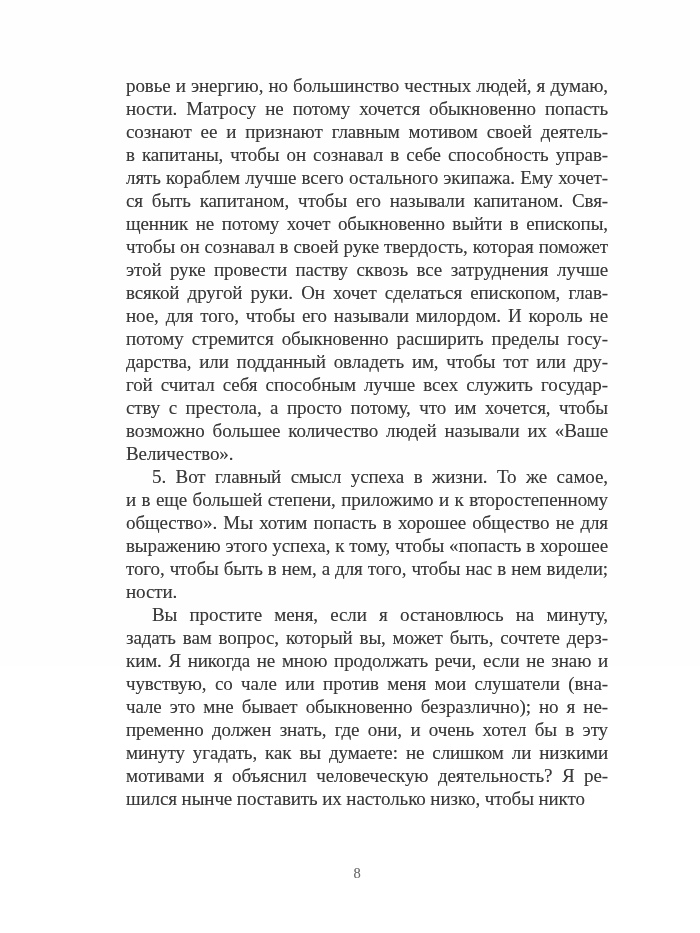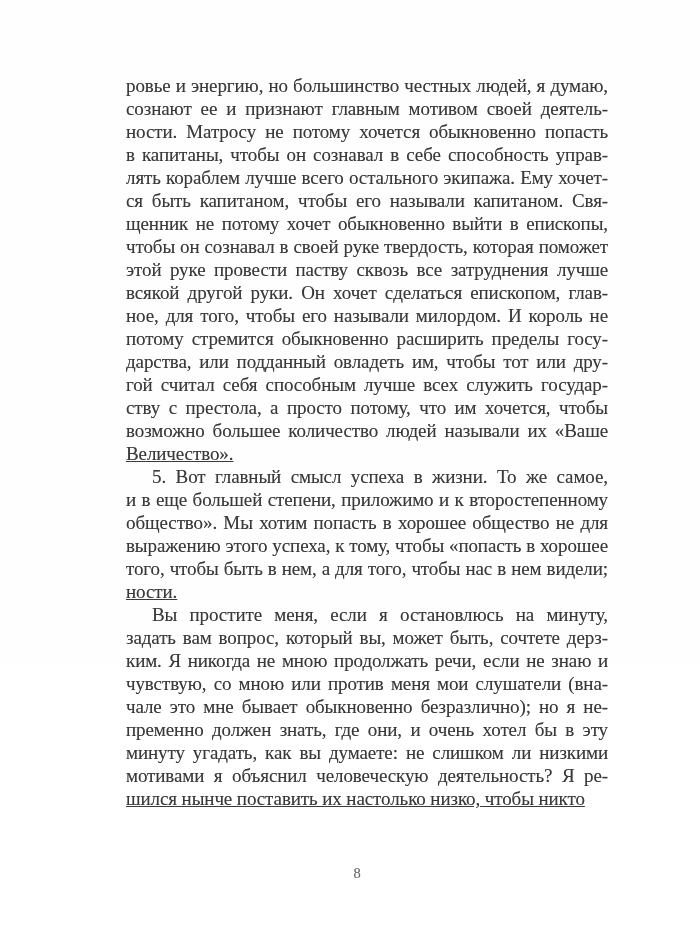--- a/index.html
+++ b/index.html
@@ -39,21 +39,20 @@
     line-height: 23px;
     text-align: justify;
     text-align-last: justify;
     overflow: hidden;
     white-space: normal;
     letter-spacing: -0.1px;
     text-shadow: 0 0 0.6px rgba(58,58,58,0.45);
   }
   .line.last {
     text-align-last: left;
-    text-decoration: underline;
   }
   .line.indent {
     padding-left: 26px;
   }
   .page-footer {
     position: absolute;
     left: 126px;
     top: 864px;
     width: 462px;
     text-align: center;
@@ -63,22 +62,22 @@
     text-shadow: 0 0 0.6px rgba(107,107,107,0.4);
   }
 </style>
 </head>
 <body>
 
 <div class="book-page">
   <div class="text-block">
       <div class="paragraph">
         <div class="line">ровье и энергию, но большинство честных людей, я думаю,</div>
+        <div class="line">ности. Матросу не потому хочется обыкновенно попасть</div>
         <div class="line">сознают ее и признают главным мотивом своей деятель-</div>
-        <div class="line">ности. Матросу не потому хочется обыкновенно попасть</div>
         <div class="line">в капитаны, чтобы он сознавал в себе способность управ-</div>
         <div class="line">лять кораблем лучше всего остального экипажа. Ему хочет-</div>
         <div class="line">ся быть капитаном, чтобы его называли капитаном. Свя-</div>
         <div class="line">щенник не потому хочет обыкновенно выйти в епископы,</div>
         <div class="line">чтобы он сознавал в своей руке твердость, которая поможет</div>
         <div class="line">этой руке провести паству сквозь все затруднения лучше</div>
         <div class="line">всякой другой руки. Он хочет сделаться епископом, глав-</div>
         <div class="line">ное, для того, чтобы его называли милордом. И король не</div>
         <div class="line">потому стремится обыкновенно расширить пределы госу-</div>
         <div class="line">дарства, или подданный овладеть им, чтобы тот или дру-</div>
@@ -92,21 +91,21 @@
         <div class="line">и в еще большей степени, приложимо и к второстепенному</div>
         <div class="line">общество». Мы хотим попасть в хорошее общество не для</div>
         <div class="line">выражению этого успеха, к тому, чтобы «попасть в хорошее</div>
         <div class="line">того, чтобы быть в нем, а для того, чтобы нас в нем видели;</div>
         <div class="line last">ности.</div>
       </div>
       <div class="paragraph">
         <div class="line indent">Вы простите меня, если я остановлюсь на минуту, чтобы</div>
         <div class="line">задать вам вопрос, который вы, может быть, сочтете дерз-</div>
         <div class="line">ким. Я никогда не мною продолжать речи, если не знаю и не</div>
-        <div class="line">чувствую, со мною или против меня мои слушатели (вна-</div>
+        <div class="line">чувствую, со чале или против меня мои слушатели (вна-</div>
         <div class="line">чале это мне бывает обыкновенно безразлично); но я не-</div>
         <div class="line">пременно должен знать, где они, и очень хотел бы в эту</div>
         <div class="line">минуту угадать, как вы думаете: не слишком ли низкими</div>
         <div class="line">мотивами я объяснил человеческую деятельность? Я ре-</div>
         <div class="line last">шился нынче поставить их настолько низко, чтобы никто</div>
       </div>
     </div>
   <div class="page-footer">8</div>
 </div>
 

